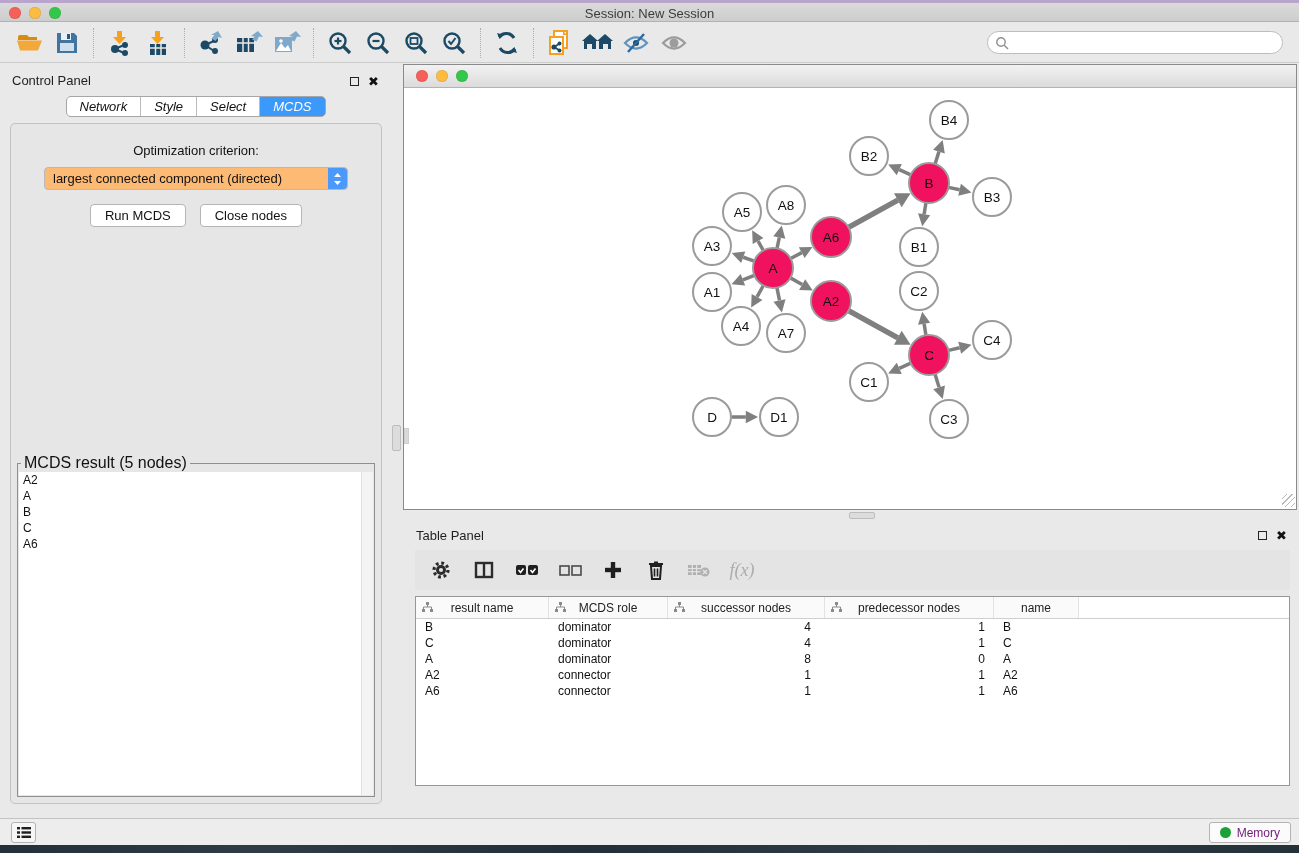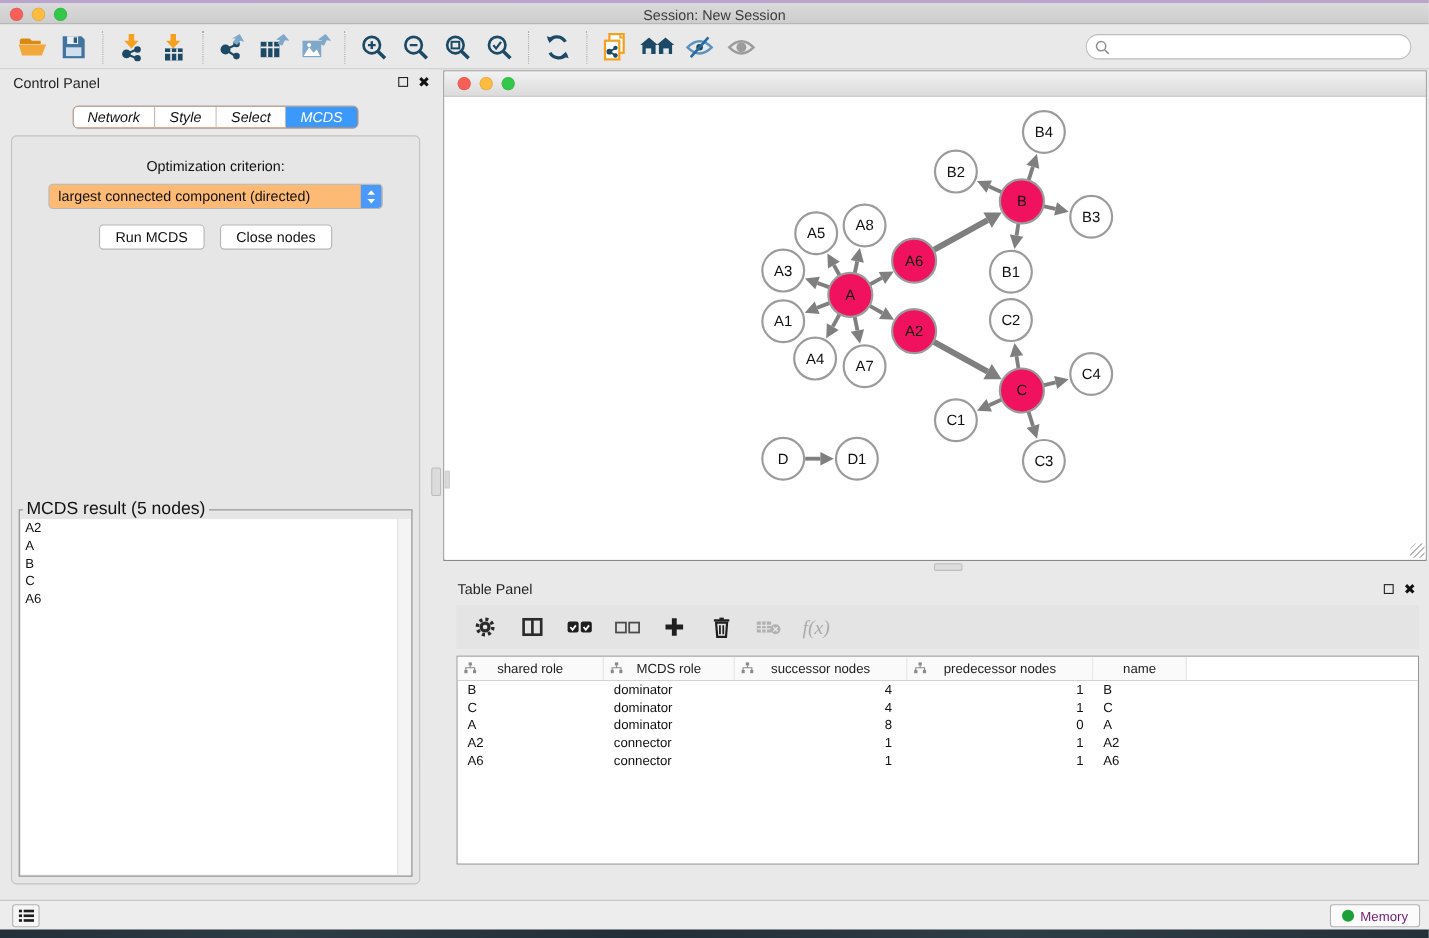--- a/index.html
+++ b/index.html
@@ -23,21 +23,21 @@
   .tb-sep { width:0; height:30px; border-left:1px dotted #adadad; margin:0 7px; }
   .searchbox { margin-left:auto; margin-right:6px; width:296px; height:23px; background:#fff;
     border:1px solid #bdbdbd; border-radius:12px; display:flex; align-items:center; padding-left:7px; }
   .searchbox input { border:none; outline:none; background:transparent; font-size:12px; width:250px; margin-left:5px; }
 
   
   .main { position:absolute; left:0; top:63px; width:100%; height:755px; }
 
   
   .control-panel { position:absolute; left:0; top:0; width:391px; height:755px; background:#e9e9e9; }
-  .cp-header { position:absolute; top:5px; left:12px; right:0; height:20px; display:flex; align-items:flex-start; }
+  .cp-header { position:absolute; top:5px; left:12px; right:12px; height:20px; display:flex; align-items:flex-end; }
   .panel-title { font-size:13px; color:#1f1f1f; }
   .panel-ctl { margin-left:auto; display:flex; align-items:center; gap:9px; }
   .float-ic { width:9px; height:9px; border:1.5px solid #222; display:inline-block; }
   .close-ic { font-size:13px; font-weight:bold; color:#111; line-height:1; }
   .tabs { display:inline-flex; background:#f97316; border:1px solid #a6a6a6; border-radius:5px; overflow:hidden;font-style:italic; }
   .cp-tabs { position:absolute; top:33px; left:50%; transform:translateX(-50%); }
   .tab { font-size:13px; color:#111; padding:2px 13px; border-right:1px solid #bcbcbc; background:#fff; }
   .tab:last-child { border-right:none; }
   .tab.sel { background:#3b99fc; color:#fff; }
   .cp-body { position:absolute; top:60px; left:10px; right:9px; bottom:14px;
@@ -517,21 +517,21 @@
 
         <div class="tp-table">
           <div class="thead">
             <span class="thcell c0">
               <svg class="hic" width="11" height="11" viewBox="0 0 11 11">
                   <rect x="4" y="0" width="3" height="3" fill="#8a8a8a"></rect>
                   <rect x="0" y="7" width="3" height="3" fill="#8a8a8a"></rect>
                   <rect x="8" y="7" width="3" height="3" fill="#8a8a8a"></rect>
                   <path d="M5.5 3v2M1.5 7V5h8v2" fill="none" stroke="#8a8a8a" stroke-width="1"></path>
                 </svg>
-              <span>shared role</span>
+              <span>result name</span>
             </span>
             <span class="thcell c1">
               <svg class="hic" width="11" height="11" viewBox="0 0 11 11">
                   <rect x="4" y="0" width="3" height="3" fill="#8a8a8a"></rect>
                   <rect x="0" y="7" width="3" height="3" fill="#8a8a8a"></rect>
                   <rect x="8" y="7" width="3" height="3" fill="#8a8a8a"></rect>
                   <path d="M5.5 3v2M1.5 7V5h8v2" fill="none" stroke="#8a8a8a" stroke-width="1"></path>
                 </svg>
               <span>MCDS role</span>
             </span>

